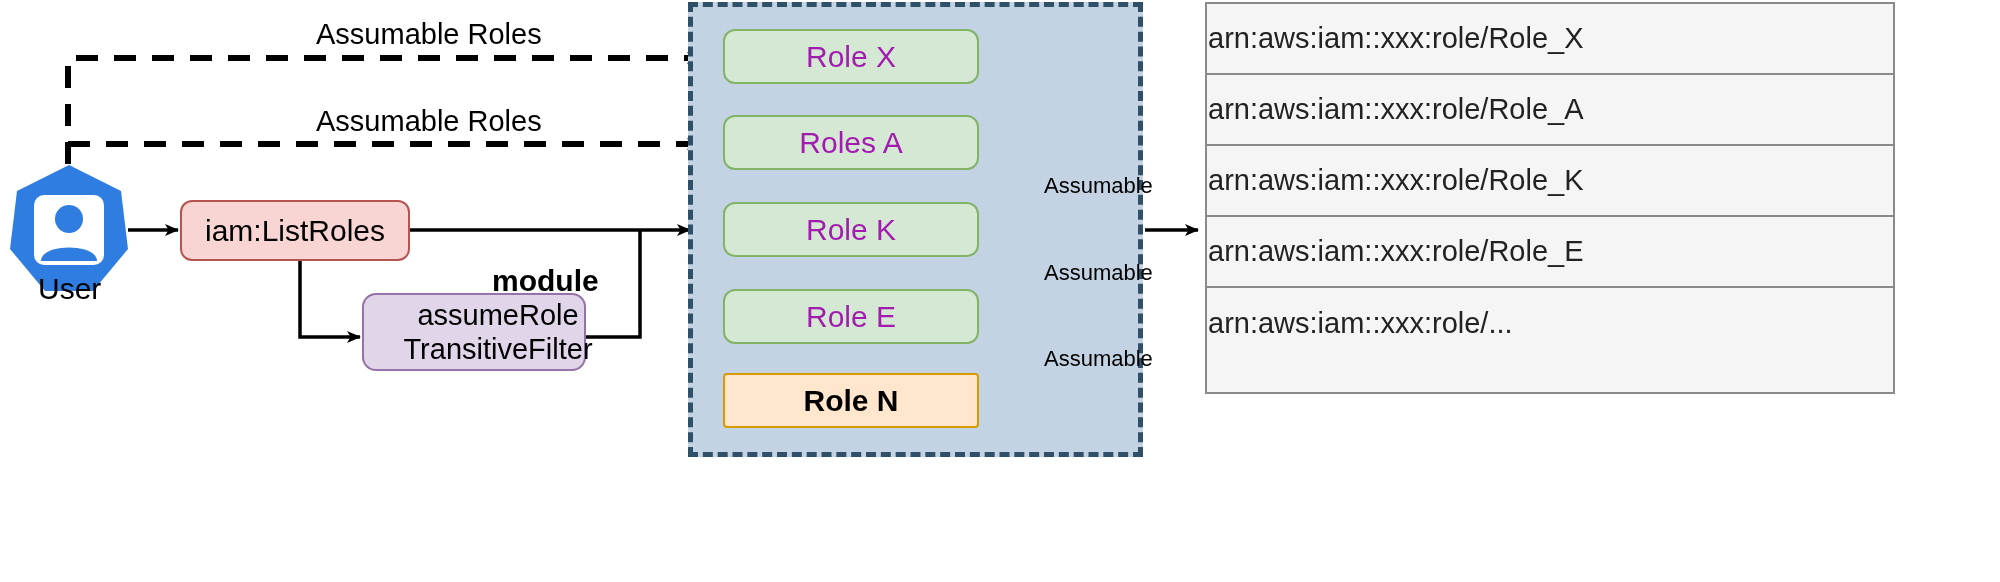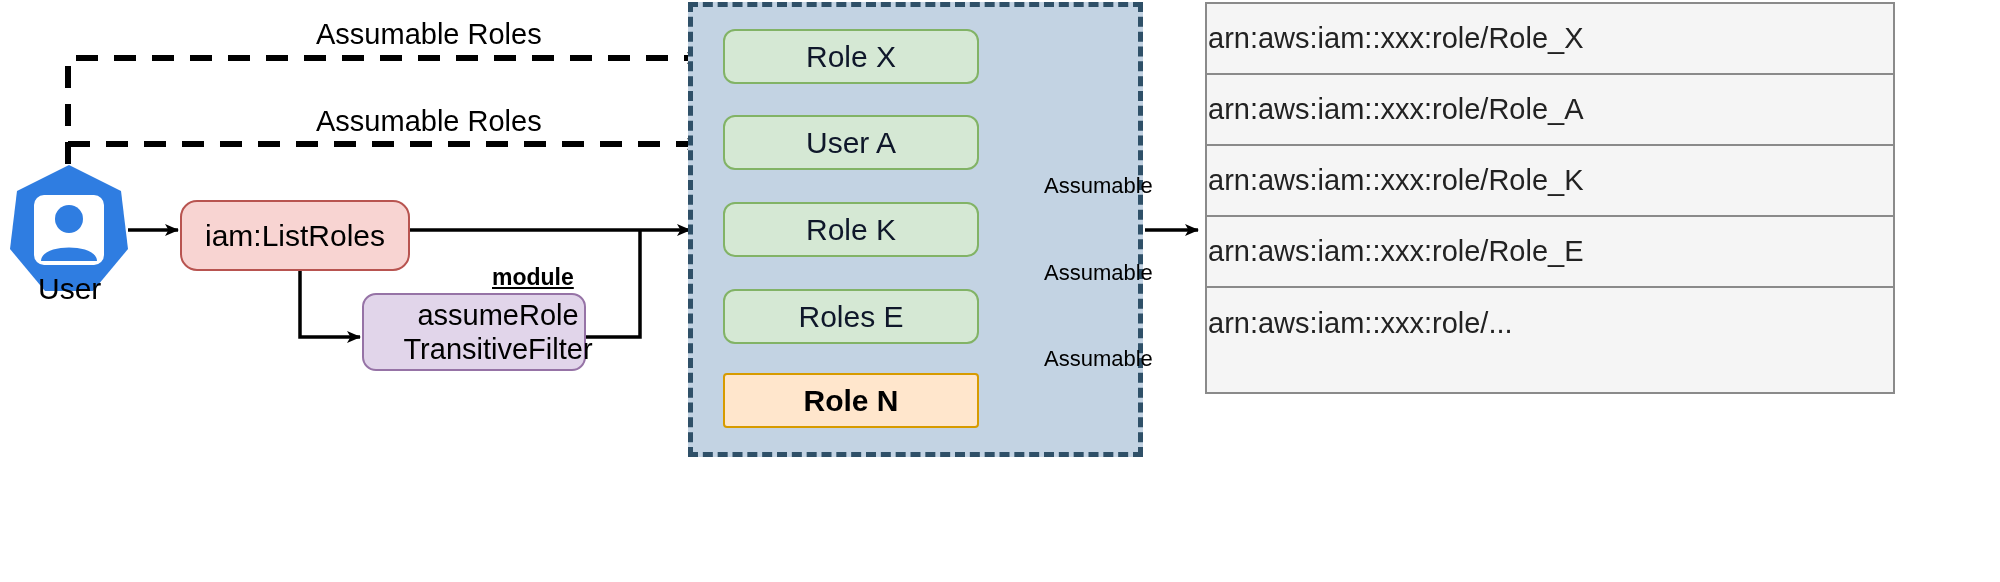--- a/index.html
+++ b/index.html
@@ -24,21 +24,21 @@
     background:#f8d4d2;border:2.5px solid #b85450;color:#000;
     font-size:30px;
   }
   
   .node.module{
     background:#e1d5ea;border:2.5px solid #9673a6;color:#000;
     font-size:29px;border-radius:14px;padding-left:48px;
   }
   
   .node.role{
-    background:#d5e8d4;border:2.5px solid #82b366;color:#0f172a;
+    background:#d5e8d4;border:2.5px solid #82b366;color:#a21caf;
     font-size:30px;border-radius:12px;
   }
   
   .node.role-highlight{
     background:#ffe6cc;border:2.5px solid #d79b00;color:#000;
     font-size:30px;font-weight:bold;border-radius:4px;
   }
 
   
   .scope-container{
@@ -47,21 +47,21 @@
     border:5px dashed #2f5068;
   }
 
   
   .label{
     position:absolute;color:#000;white-space:nowrap;
   }
   .label.edge{font-size:29px;}
   .label.small{font-size:22px;}
   .label.caption{font-size:30px;}
-  .label.module-title{font-size:23px;font-weight:bold;text-decoration:underline;}
+  .label.module-title{font-size:30px;font-weight:bold;}
 
   
   .iam-table{
     position:absolute;box-sizing:border-box;
     border:2px solid #8a8a8a;
     background:#f5f5f5;
   }
   .iam-table .thead{
     box-sizing:border-box;
     background:#e1d5ea;border-bottom:2px solid #8a8a8a;
@@ -142,43 +142,43 @@
       <rect x="26" y="32" width="70" height="70" rx="10" ry="10" fill="#ffffff"></rect>
       <circle cx="61" cy="56" r="14" fill="#2f7de1"></circle>
       <path d="M33,98 C33,80 89,80 89,98 Z" fill="#2f7de1"></path>
     </svg>
   </div>
   <div class="label caption" style="left:38px;top:272px;">User</div>
 
   <div class="label edge" style="left:316px;top:18px;">Assumable Roles</div>
   <div class="label edge" style="left:316px;top:105px;">Assumable Roles</div>
 
-  <div class="node action" style="left:180px;top:200px;width:230px;height:71px;border-radius:17px;">
+  <div class="node action" style="left:180px;top:200px;width:230px;height:61px;">
     <span>iam:ListRoles</span>
   </div>
 
   <div class="label module-title" style="left:492px;top:264px;">module</div>
   <div class="node module" style="left:362px;top:293px;width:224px;height:78px;flex-direction:column;">
     <span>assumeRole</span>
     <span>TransitiveFilter</span>
   </div>
 
   <div class="scope-container" style="left:688px;top:2px;width:455px;height:455px;"></div>
 
   <div class="node role" style="left:723px;top:29px;width:256px;height:55px;">
     <span>Role X</span>
   </div>
   <div class="node role" style="left:723px;top:115px;width:256px;height:55px;">
-    <span>User A</span>
+    <span>Roles A</span>
   </div>
   <div class="node role" style="left:723px;top:202px;width:256px;height:55px;">
     <span>Role K</span>
   </div>
   <div class="node role" style="left:723px;top:289px;width:256px;height:55px;">
-    <span>Roles E</span>
+    <span>Role E</span>
   </div>
   <div class="node role-highlight" style="left:723px;top:373px;width:256px;height:55px;">
     <span>Role N</span>
   </div>
 
   <div class="label small" style="left:1044px;top:173px;">Assumable</div>
   <div class="label small" style="left:1044px;top:260px;">Assumable</div>
   <div class="label small" style="left:1044px;top:346px;">Assumable</div>
 
   <div class="iam-table" style="left:1205px;top:2px;width:690px;height:392px;">

